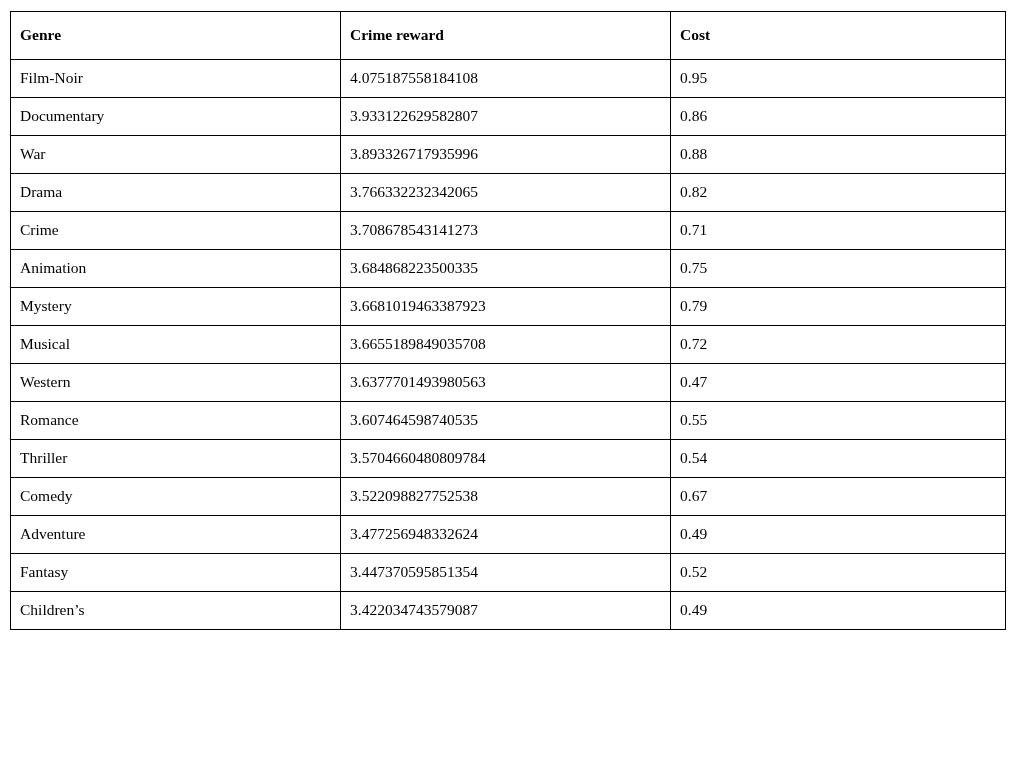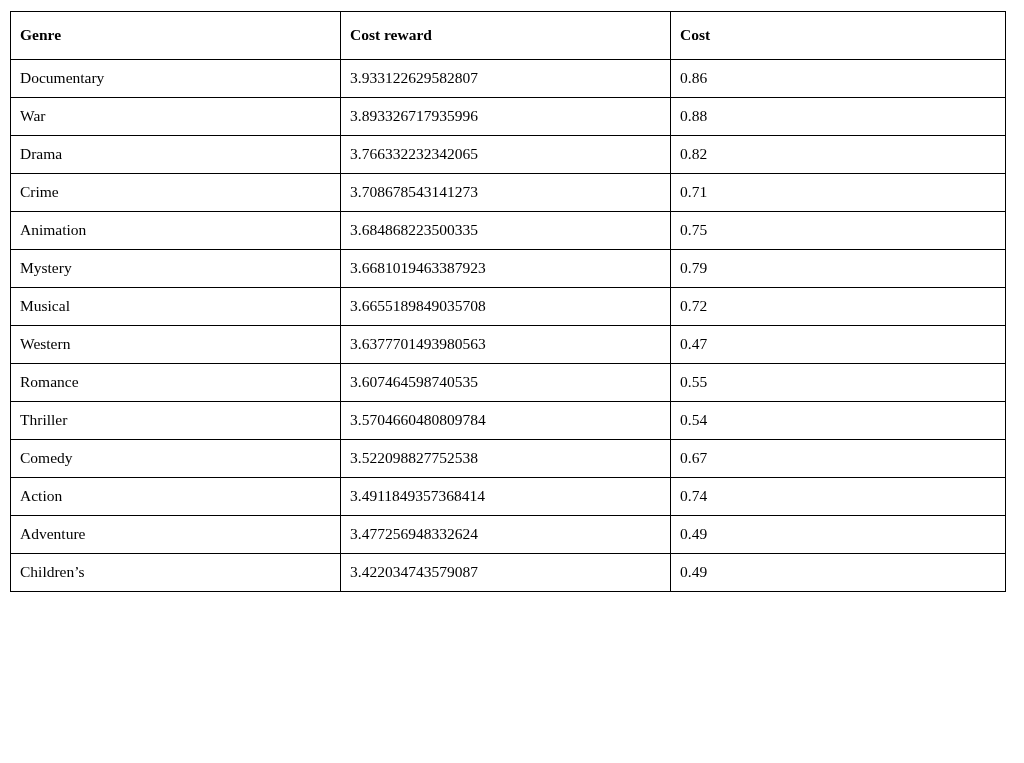--- a/index.html
+++ b/index.html
@@ -60,25 +60,30 @@
   <div class="table-wrap">
     <table class="data-table">
       <colgroup>
         <col class="col-genre">
         <col class="col-reward">
         <col class="col-cost">
       </colgroup>
       <thead>
         <tr>
           <th>Genre</th>
-          <th>Cost reward</th>
+          <th>Crime reward</th>
           <th>Cost</th>
         </tr>
       </thead>
       <tbody>
+        <tr>
+          <td>Film-Noir</td>
+          <td>4.075187558184108</td>
+          <td>0.95</td>
+        </tr>
         <tr>
           <td>Documentary</td>
           <td>3.933122629582807</td>
           <td>0.86</td>
         </tr>
         <tr>
           <td>War</td>
           <td>3.893326717935996</td>
           <td>0.88</td>
         </tr>
@@ -121,28 +126,28 @@
           <td>Thriller</td>
           <td>3.5704660480809784</td>
           <td>0.54</td>
         </tr>
         <tr>
           <td>Comedy</td>
           <td>3.522098827752538</td>
           <td>0.67</td>
         </tr>
         <tr>
-          <td>Action</td>
-          <td>3.4911849357368414</td>
-          <td>0.74</td>
-        </tr>
-        <tr>
           <td>Adventure</td>
           <td>3.477256948332624</td>
           <td>0.49</td>
+        </tr>
+        <tr>
+          <td>Fantasy</td>
+          <td>3.447370595851354</td>
+          <td>0.52</td>
         </tr>
         <tr>
           <td>Children’s</td>
           <td>3.422034743579087</td>
           <td>0.49</td>
         </tr>
       </tbody>
     </table>
   </div>
 </div>

